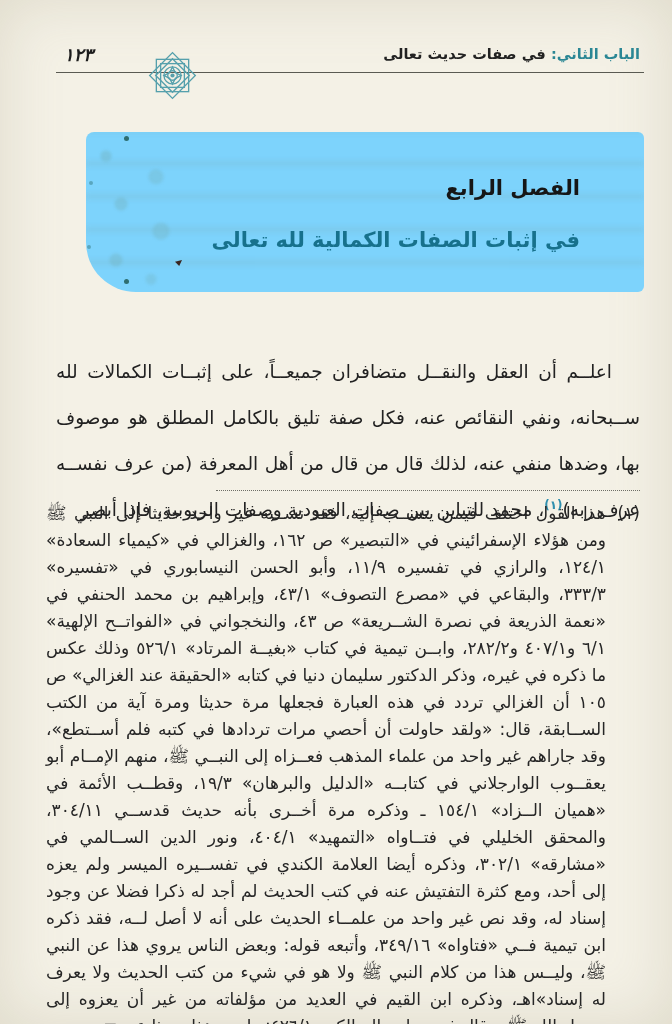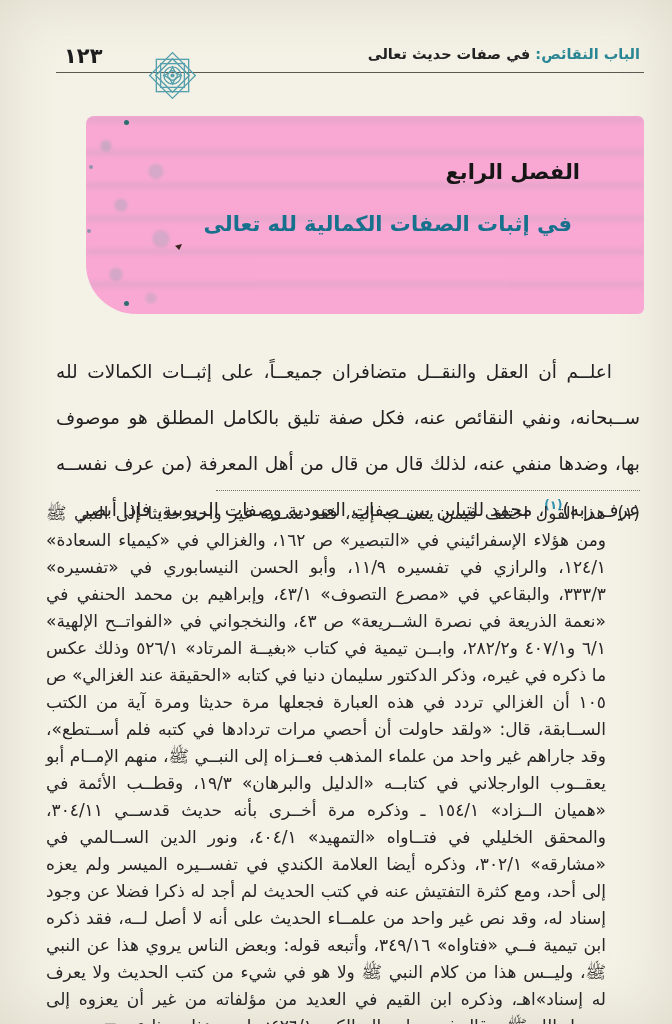--- a/index.html
+++ b/index.html
@@ -17,33 +17,33 @@
   }
   
   .running-head{
     position:absolute;top:46px;right:32px;
     font-size:14.5px;font-weight:bold;letter-spacing:0;
     color:#222;
   }
   .running-head .teal{color:#2a8694;}
   .page-number{
     position:absolute;top:44px;left:64px;
-    font-size:21px;font-weight:bold;color:#1d1d1d;
+    font-size:18px;font-weight:bold;color:#1d1d1d;font-style:italic;
   }
   .header-rule{
     position:absolute;top:72px;left:56px;right:28px;
     border-top:1.2px solid #5a5a52;
   }
   .ornament{
     position:absolute;top:47px;left:144px;width:57px;height:57px;
   }
   
   .band{
-    position:absolute;top:116px;right:28px;left:86px;height:198px;
-    background:#f9a8d4;
+    position:absolute;top:132px;right:28px;left:86px;height:160px;
+    background:#7dd3fc;
     border-radius:8px 6px 6px 50px;
     overflow:hidden;
   }
   .band .ghost{
     position:absolute;inset:0;
     background:repeating-linear-gradient(
       0deg,
       transparent 0 26px,
       rgba(125,160,158,.16) 26px 33px);
     filter:blur(2px);
@@ -60,21 +60,21 @@
       radial-gradient(circle at 65% 92%, rgba(110,165,165,.22) 0 5px, transparent 6px);
     filter:blur(1.5px);
   }
   .band-inner{
     position:relative;padding:44px 64px 0 0;text-align:right;
   }
   .band-title1{
     font-size:21px;font-weight:bold;color:#161616;margin:0 0 28px 0;
   }
   .band-title2{
-    font-size:21px;font-weight:bold;color:#17718c;margin:8px;
+    font-size:21px;font-weight:bold;color:#17718c;margin:0;
   }
   .band-dot{
     position:absolute;width:5px;height:5px;border-radius:50%;
     background:#2e6e70;
   }
   .band-dot.top{top:4px;left:38px;}
   .band-dot.bottom{bottom:8px;left:38px;}
   .title-speck{
     position:absolute;width:7px;height:6px;left:89px;top:128px;
     background:#39241f;
@@ -112,21 +112,21 @@
     margin:0;
   }
   .footnote .fn-marker{margin-left:12px;}
 </style>
 </head>
 <body>
 
 <div class="page">
 
   <div class="running-head">
-    <span class="teal">الباب النقائص:</span><span> في صفات حديث تعالى</span>
+    <span class="teal">الباب الثاني:</span><span> في صفات حديث تعالى</span>
   </div>
   <div class="page-number">١٢٣</div>
   <div class="header-rule"></div>
 
   <svg class="ornament" viewBox="0 0 60 60">
     <g fill="none" stroke="#55a0ac" stroke-width="1.4">
       <rect x="13" y="13" width="34" height="34"></rect>
       <rect x="13" y="13" width="34" height="34" transform="rotate(45 30 30)"></rect>
       <rect x="17.5" y="17.5" width="25" height="25"></rect>
       <rect x="17.5" y="17.5" width="25" height="25" transform="rotate(45 30 30)"></rect>

